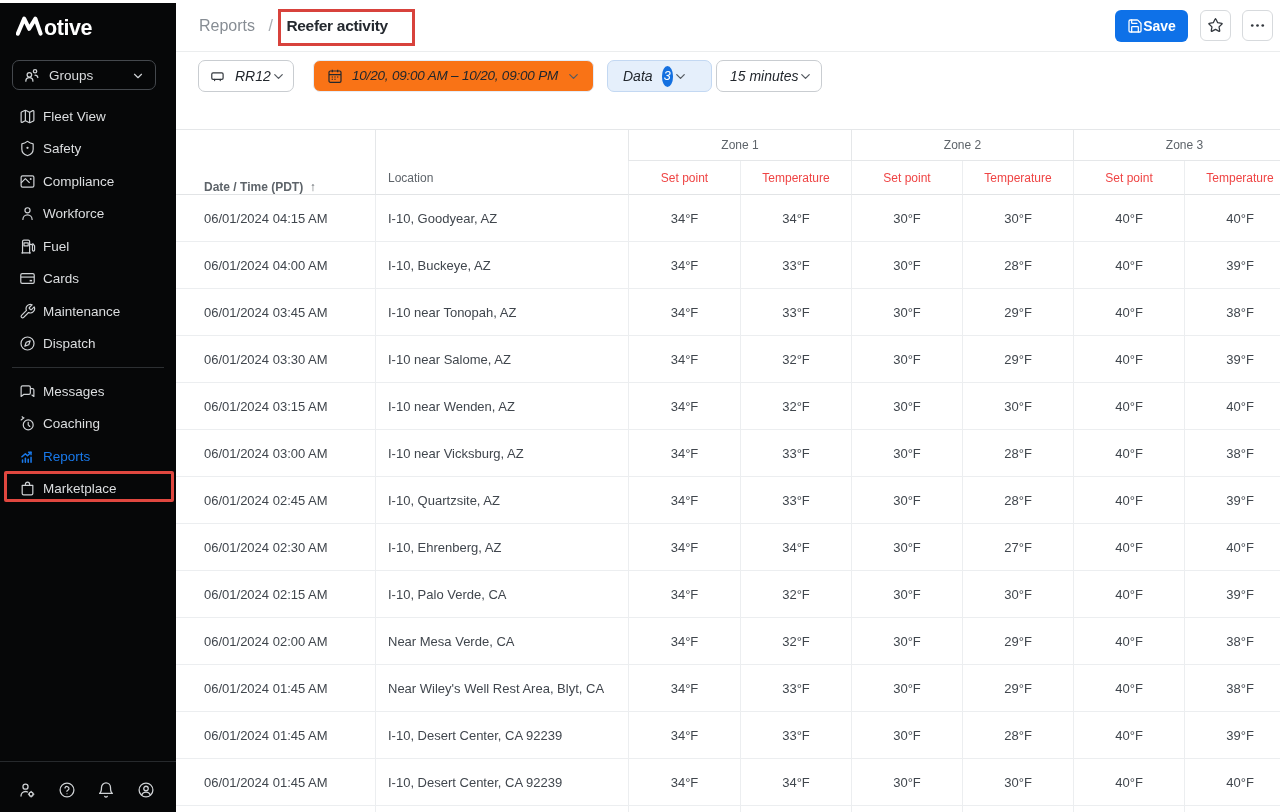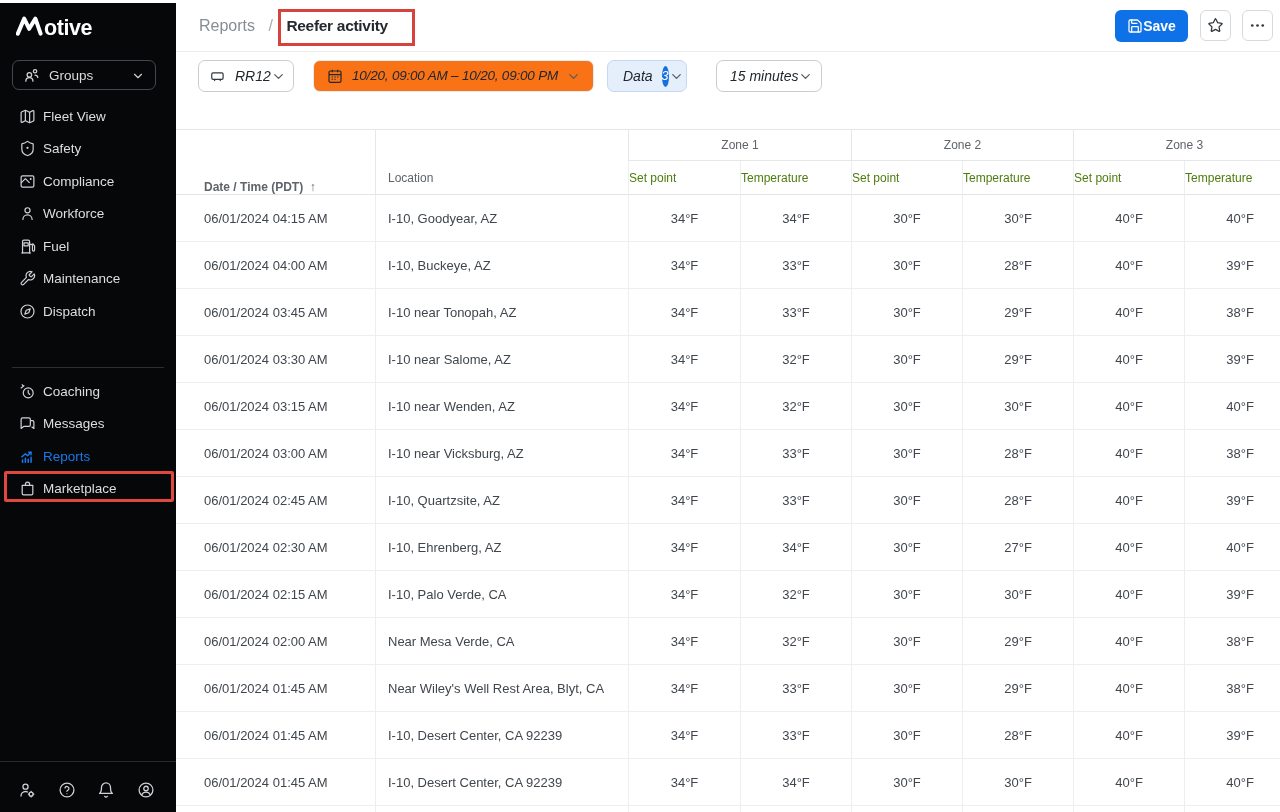--- a/index.html
+++ b/index.html
@@ -39,35 +39,35 @@
 .star-btn { left:1024px; }
 .dots-btn { left:1066px; }
 
 
 .chip { position:absolute; top:60px; height:32px; border-radius:7px; display:flex; align-items:center;
   font-size:14px; color:#22272d; background:#fff; border:1px solid #c9cdd1; white-space:nowrap;font-style:italic; }
 .chip svg { flex:0 0 auto; }
 .chip .lbl { margin:0 0 1px 0; }
 .chip-rr { left:22px; width:96px; padding:0 10px 0 11px; }
 .chip-date { left:137px; width:281px; padding:0 12px 0 13px; background:#f97316; border:1px solid #e3ecf8; }
-.chip-data { left:431px; width:80px; padding:0 23px 0 15px; background:#e5effb; border:1px solid #c3d8f2; }
+.chip-data { left:431px; width:105px; padding:0 23px 0 15px; background:#e5effb; border:1px solid #c3d8f2; }
 .chip-mins { left:540px; width:106px; padding:0 11px 0 13px; }
 .badge { width:21px; height:21px; border-radius:50%; background:#1470e0; color:#fff; font-size:12.5px;
   display:flex; align-items:center; justify-content:center; }
 
 
 table { position:absolute; left:0; top:129px; border-collapse:separate; border-spacing:0; table-layout:fixed; width:1119px; }
 col.c0{width:199px} col.c1{width:253px} col.cz{width:111px} col.cs{width:112px}
 th, td { font-weight:normal; }
 tr.zrow { height:32px; }
 tr.hrow { height:34px; }
 tr.zrow th { font-size:12px; color:#5e646a; border-top:1px solid #e5e7e9; }
 th,td { overflow:hidden; white-space:nowrap; }
 th.zone { border-left:1px solid #e5e7e9; border-bottom:1px solid #e5e7e9; }
-tr.hrow th { font-size:12px; color:#4d7c0f; text-align:left; border-bottom:1px solid #e2e4e6; }
+tr.hrow th { font-size:12px; color:#ef4444; text-align:center; border-bottom:1px solid #e2e4e6; }
 th.dt { text-align:left; padding-left:28px; font-weight:bold; color:#2d3238; font-size:12.5px;
   border-bottom:1px solid #e2e4e6; border-top:1px solid #e5e7e9; vertical-align:bottom; }
 th.loc { text-align:left; padding-left:12px; border-left:1px solid #e5e7e9; border-bottom:1px solid #e2e4e6; border-top:1px solid #e5e7e9; vertical-align:bottom; padding-bottom:9px;}
 th.bl, td.bl { border-left:1px solid #eceef0; }
 tbody tr { height:47px; }
 tbody td { font-size:13px; color:#40464d; border-bottom:1px solid #eceef0; text-align:center; }
 td.dt { text-align:left; padding-left:28px; }
 td.loc { text-align:left; padding-left:12px; border-left:1px solid #eceef0; }
 </style>
 </head>
@@ -108,39 +108,44 @@
     <div class="nav-item"><svg width="17" height="17" viewBox="0 0 24 24" fill="none" stroke="#cfd2d5" stroke-width="1.7" stroke-linecap="round" stroke-linejoin="round">
           <circle cx="12" cy="7.5" r="3.6"></circle>
           <path d="M5.5 20.5c0-3.6 2.9-6.5 6.5-6.5s6.5 2.9 6.5 6.5"></path>
         </svg>Workforce</div>
     <div class="nav-item"><svg width="17" height="17" viewBox="0 0 24 24" fill="none" stroke="#cfd2d5" stroke-width="1.7" stroke-linecap="round" stroke-linejoin="round">
           <path d="M5 21V5a2 2 0 0 1 2-2h6a2 2 0 0 1 2 2v16"></path>
           <path d="M4 21h12"></path>
           <path d="M7 7h6v4H7z"></path>
           <path d="M15 9h2.5a1.5 1.5 0 0 1 1.5 1.5V17a1.5 1.5 0 0 0 3 0v-6l-2.5-3"></path>
         </svg>Fuel</div>
+    <div class="nav-item"><svg width="17" height="17" viewBox="0 0 24 24" fill="none" stroke="#cfd2d5" stroke-width="1.7" stroke-linejoin="round">
+          <rect x="2.5" y="5" width="19" height="14" rx="2"></rect>
+          <path d="M2.5 10h19"></path>
+          <path d="M15 15h3.5" stroke-width="2.2"></path>
+        </svg>Cards</div>
     <div class="nav-item"><svg width="17" height="17" viewBox="0 0 24 24" fill="none" stroke="#cfd2d5" stroke-width="1.7" stroke-linecap="round" stroke-linejoin="round">
           <path d="M14.7 6.3a1 1 0 0 0 0 1.4l1.6 1.6a1 1 0 0 0 1.4 0l3.77-3.77a6 6 0 0 1-7.94 7.94l-6.91 6.91a2.12 2.12 0 0 1-3-3l6.91-6.91a6 6 0 0 1 7.94-7.94l-3.76 3.76z"></path>
         </svg>Maintenance</div>
     <div class="nav-item"><svg width="17" height="17" viewBox="0 0 24 24" fill="none" stroke="#cfd2d5" stroke-width="1.7" stroke-linecap="round" stroke-linejoin="round">
           <circle cx="12" cy="12" r="9.2"></circle>
           <path d="m15.8 8.2-2 5.6-5.6 2 2-5.6z"></path>
         </svg>Dispatch</div>
   </div>
   <div class="side-div"></div>
   <div class="nav nav2">
+    <div class="nav-item"><svg width="17" height="17" viewBox="0 0 24 24" fill="none" stroke="#cfd2d5" stroke-width="1.7" stroke-linejoin="round">
+          <path d="M16 14a2 2 0 0 1-2 2H7l-4 3V6c0-1.1.9-2 2-2h9a2 2 0 0 1 2 2z"></path>
+          <path d="M16 8h3a2 2 0 0 1 2 2v9l-3.2-2.4"></path>
+        </svg>Messages</div>
     <div class="nav-item"><svg width="17" height="17" viewBox="0 0 24 24" fill="none" stroke="#cfd2d5" stroke-width="1.7" stroke-linecap="round" stroke-linejoin="round">
           <circle cx="13" cy="14" r="7"></circle>
           <path d="M13 10.5V14l2.2 2.2"></path>
           <path d="M3 7l4-3M6 4 4.5 2.5"></path>
         </svg>Coaching</div>
-    <div class="nav-item"><svg width="17" height="17" viewBox="0 0 24 24" fill="none" stroke="#cfd2d5" stroke-width="1.7" stroke-linejoin="round">
-          <path d="M16 14a2 2 0 0 1-2 2H7l-4 3V6c0-1.1.9-2 2-2h9a2 2 0 0 1 2 2z"></path>
-          <path d="M16 8h3a2 2 0 0 1 2 2v9l-3.2-2.4"></path>
-        </svg>Messages</div>
     <div class="nav-item active"><svg width="17" height="17" viewBox="0 0 24 24" fill="none" stroke="#1979ea" stroke-width="2" stroke-linecap="round" stroke-linejoin="round">
           <path d="M4 12.5 9 8l3 3 5-5"></path>
           <path d="M13.5 6H17v3.5"></path>
           <path d="M5 17v3M9 14.5V20M13 16v4M17 13v7" stroke-width="2.2"></path>
         </svg>Reports</div>
     <div class="nav-item"><svg width="17" height="17" viewBox="0 0 24 24" fill="none" stroke="#cfd2d5" stroke-width="1.7" stroke-linejoin="round">
           <path d="M4.5 7.5h15V19a2 2 0 0 1-2 2h-11a2 2 0 0 1-2-2z"></path>
           <path d="M9 7.5V6a3 3 0 0 1 6 0v1.5"></path>
         </svg>Marketplace</div>
   </div>

